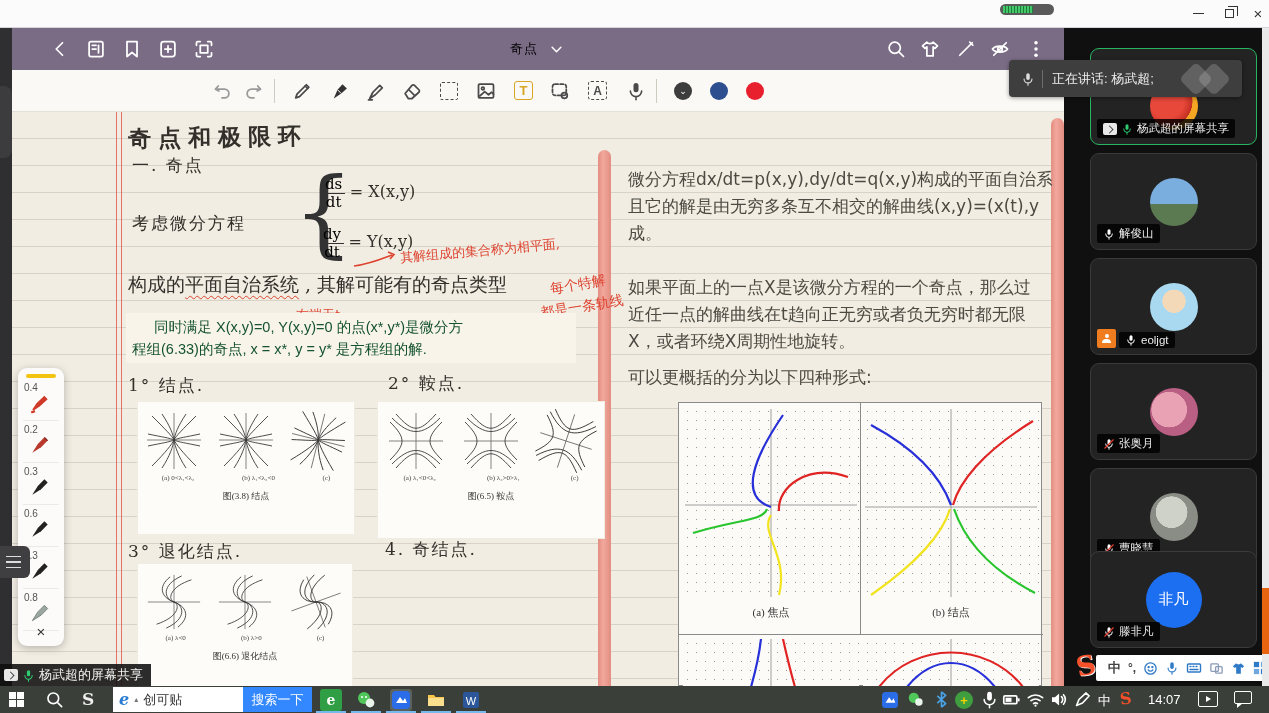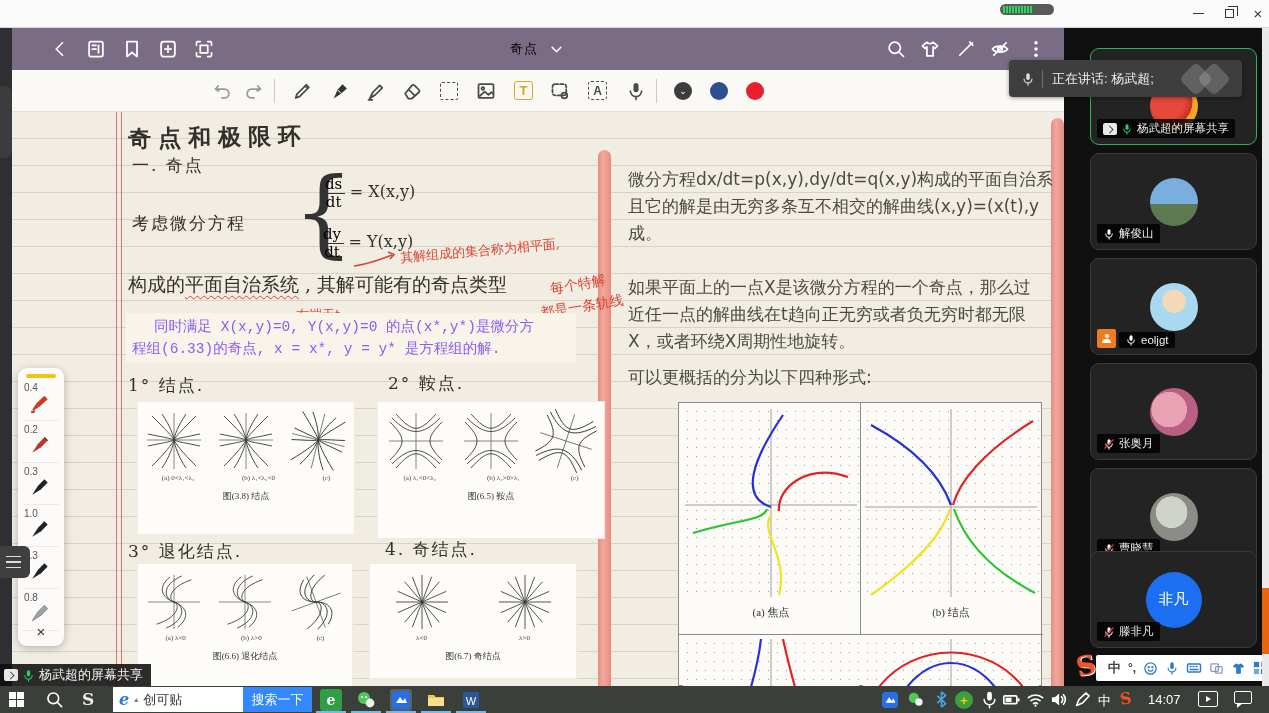--- a/index.html
+++ b/index.html
@@ -37,21 +37,21 @@
 .redline{position:absolute;top:0;bottom:0;width:1.3px;background:#e05a52;opacity:.85}
 .pinkstripe{position:absolute;width:13px;border-radius:7px 7px 0 0;background:linear-gradient(90deg,#e28d81,#f2a89d 40%,#e28d81)}
 .hw{font-family:"DejaVu Serif",serif;color:#33302b}
 .hw-title{font-size:23px;font-weight:bold;letter-spacing:7px;transform:rotate(-1deg)}
 .hw-l{font-size:17px;letter-spacing:2px}
 .red-ink{color:#dd4430;font-family:"DejaVu Serif",serif}
 .wavy{text-decoration:underline wavy #dd4430 1px;text-underline-offset:4px}
 .frac{display:inline-flex;flex-direction:column;text-align:center;font-size:15px;font-family:"DejaVu Serif",serif;vertical-align:middle;line-height:1.1}
 .frac .num{border-bottom:1.4px solid #333;padding:0 3px}
 .brace{font-size:96px;font-weight:200;color:#333;line-height:1;font-family:"DejaVu Serif",serif}
-.printedbox{position:absolute;background:#f8f4ea;font-family:Liberation Mono, monospace;font-size:14.5px;color:#8b5cf6;line-height:22px;padding:3px 6px}
+.printedbox{position:absolute;background:#f8f4ea;font-family:Liberation Sans, sans-serif;font-size:14.5px;color:#14532d;line-height:22px;padding:3px 6px}
 .figbox{position:absolute;background:#fdfcf8;display:flex;flex-direction:column;align-items:center;box-shadow:0 0 0 1px #efece2}
 .figrow{display:flex;justify-content:space-around;width:100%;padding-top:8px}
 .figsubs{display:flex;justify-content:space-around;width:100%;font-size:7px;color:#444;font-family:"Liberation Serif",serif;margin-top:2px}
 .figcap{font-size:9px;color:#333;font-family:"Liberation Serif",serif;margin-top:8px}
 .typed{font-size:17px;color:#4c4a42;font-family:"DejaVu Sans",sans-serif;white-space:nowrap}
 
 .vfig{position:absolute;border:1px solid #8a8a8a;background:#fcfbf7}
 .vf{position:absolute;background-color:#fcfbf7;background-image:radial-gradient(#9b9b92 .7px,transparent .8px);background-size:9px 9px}
 .vf svg{position:absolute;left:0;top:0}
 .vflabel{position:absolute;font-size:11px;color:#333;font-family:"Liberation Serif",serif;text-align:center}
@@ -384,35 +384,20 @@
           </svg>
       </div>
       <div class="figsubs">
           <span>(a) λ&lt;0</span>
           <span>(b) λ&gt;0</span>
           <span>(c)</span>
         </div>
       <div class="figcap">图(6.6)  退化结点</div>
     </div>
 
-    <div class="figbox" style="left:358px;top:452px;width:206px;height:114px">
-      <div class="figrow">
-        <svg width="58" height="60">
-            <use href="#s-star"></use>
-          </svg>
-        <svg width="58" height="60">
-            <use href="#s-star"></use>
-          </svg>
-      </div>
-      <div class="figsubs">
-          <span>λ&lt;0</span>
-          <span>λ&gt;0</span>
-        </div>
-      <div class="figcap">图(6.7)  奇结点</div>
-    </div>
 
     <div class="abs" style="left:616px;top:0;width:424px;height:574px;overflow:hidden">
       <div class="typed abs" style="left:0;top:56px">微分方程dx/dt=p(x,y),dy/dt=q(x,y)构成的平面自治系</div>
       <div class="typed abs" style="left:0;top:83px">且它的解是由无穷多条互不相交的解曲线(x,y)=(x(t),y</div>
       <div class="typed abs" style="left:0;top:110px">成。</div>
       <div class="typed abs" style="left:0;top:164px">如果平面上的一点X是该微分方程的一个奇点，那么过</div>
       <div class="typed abs" style="left:0;top:191px">近任一点的解曲线在t趋向正无穷或者负无穷时都无限</div>
       <div class="typed abs" style="left:0;top:218px">X，或者环绕X周期性地旋转。</div>
       <div class="typed abs" style="left:0;top:254px">可以更概括的分为以下四种形式:</div>
     </div>
@@ -479,21 +464,21 @@
     <svg class="abs" style="left:10px;top:66px;width:24px;height:22px" viewBox="0 0 20 20">
         <path d="M3 17 L8 9 14 3 17 6 11 12 3 17 Z" fill="#b8392b"></path>
         <path d="M14 3 17 6" stroke="#7a2018" stroke-width="1"></path>
       </svg>
     <div class="pp-div" style="top:94px"></div>
     <span class="pp-size" style="top:98px">0.3</span>
     <svg class="abs" style="left:10px;top:108px;width:24px;height:22px" viewBox="0 0 20 20">
         <path d="M3 17 L8 9 14 3 17 6 11 12 3 17 Z" fill="#222"></path>
       </svg>
     <div class="pp-div" style="top:136px"></div>
-    <span class="pp-size" style="top:140px">1.0</span>
+    <span class="pp-size" style="top:140px">0.6</span>
     <svg class="abs" style="left:10px;top:150px;width:24px;height:22px" viewBox="0 0 20 20">
         <path d="M3 17 L8 9 14 3 17 6 11 12 3 17 Z" fill="#222"></path>
       </svg>
     <div class="pp-div" style="top:178px"></div>
     <span class="pp-size" style="top:182px">0.3</span>
     <svg class="abs" style="left:10px;top:192px;width:24px;height:22px" viewBox="0 0 20 20">
         <path d="M3 17 L8 9 14 3 17 6 11 12 3 17 Z" fill="#222"></path>
       </svg>
     <div class="pp-div" style="top:220px"></div>
     <span class="pp-size" style="top:224px">0.8</span>

